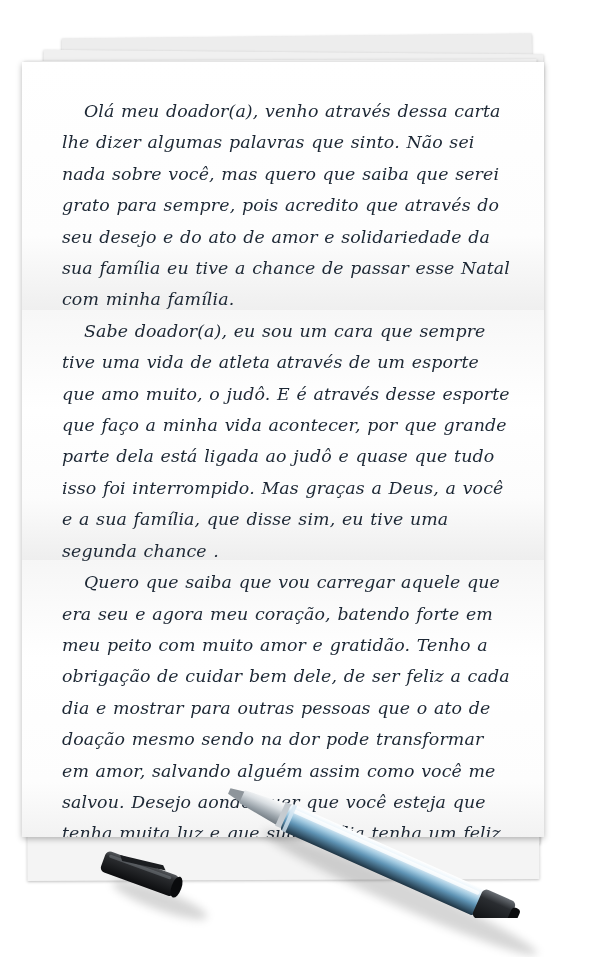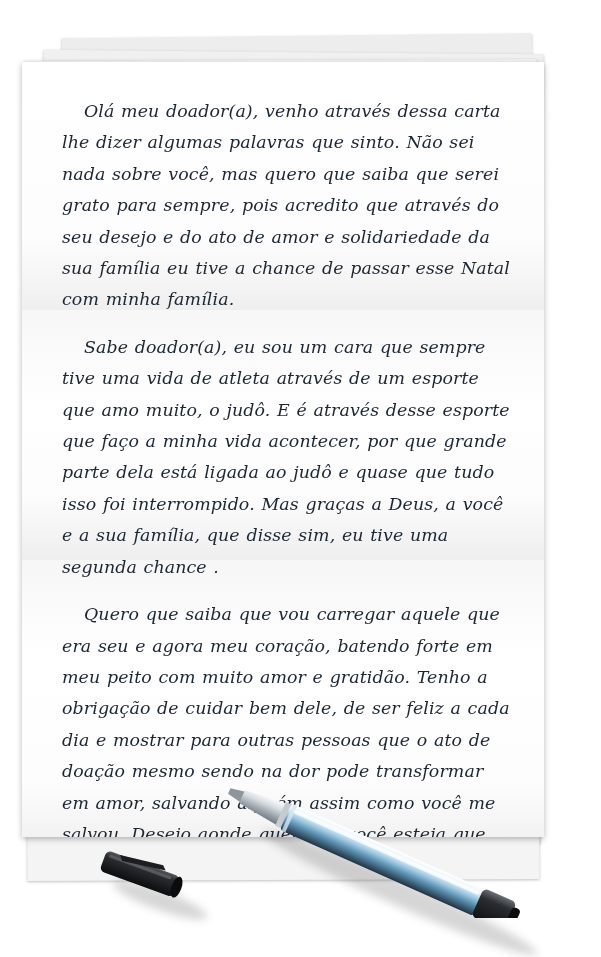--- a/index.html
+++ b/index.html
@@ -89,21 +89,21 @@
     font-family: "DejaVu Serif", serif;
     font-style: italic;
     font-size: 17.4px;
     line-height: 31.4px;
     color: #1c2734;
     text-indent: 22px;
     margin: 0 0 0 0;
     letter-spacing: 0.1px;
     word-spacing: 1px;
   }
-  .para + .para { margin-top: 16px; }
+  .para + .para { margin-top: 0; }
 
   
   #pen {
     position: absolute;
     left: 228px;
     top: 778px;
     width: 330px;
     height: 140px;
     pointer-events: none;
   }

